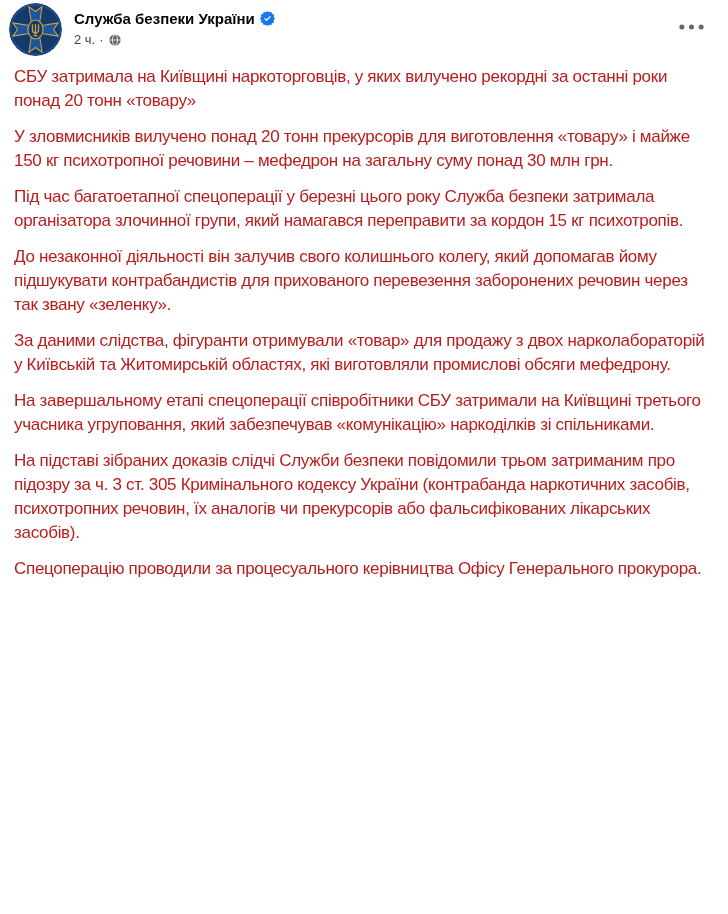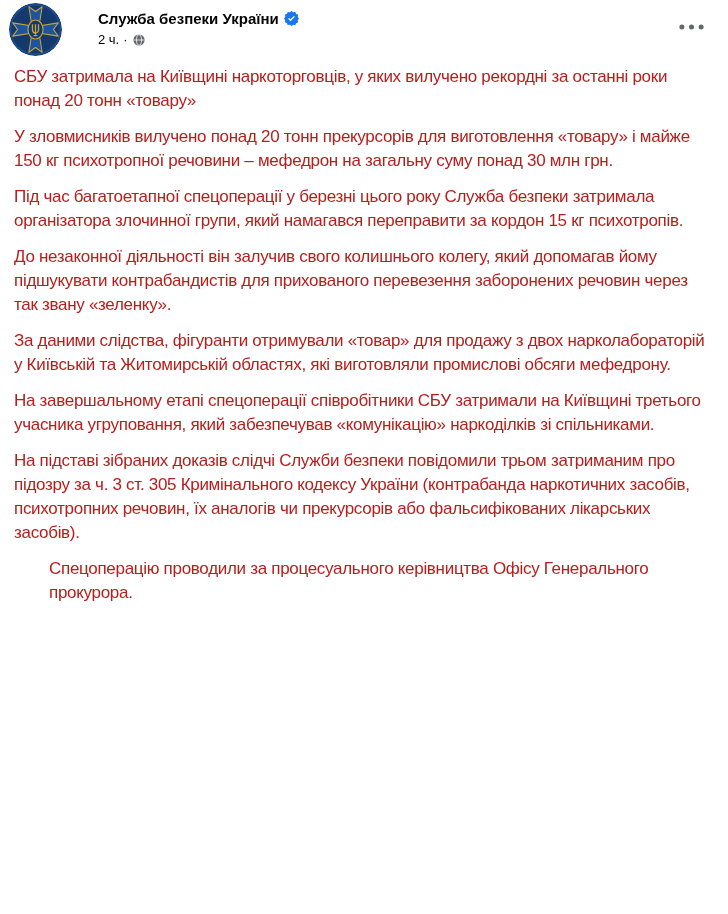--- a/index.html
+++ b/index.html
@@ -16,21 +16,20 @@
     width: 728px;
     background: #ffffff;
     position: relative;
   }
   
   .header {
     display: flex;
     align-items: flex-start;
     padding: 3px 16px 6px 9px;
     position: relative;
-    gap: 24px;
   }
   .avatar {
     width: 53px;
     height: 53px;
     border-radius: 50%;
     overflow: hidden;
     flex: none;
     cursor: pointer;
   }
   .avatar svg { display: block; }
@@ -57,21 +56,21 @@
     height: 15px;
     display: inline-flex;
     flex: none;
   }
   .meta-row {
     display: flex;
     align-items: center;
     gap: 4px;
     margin-top: 4px;
     font-size: 13px;
-    color: #000000;
+    color: #404040;
     line-height: 16px;
   }
   .meta-timestamp { cursor: pointer; }
   .globe {
     width: 12px;
     height: 12px;
     display: inline-flex;
     margin-left: 1px;
   }
   .more-btn {
@@ -92,21 +91,21 @@
   }
   .content p {
     margin: 0 0 12px 0;
     font-size: 17px;
     line-height: 24px;
     letter-spacing: -0.3px;
     color: #b91c1c;
     white-space: pre-wrap;
     word-wrap: break-word;
   }
-  .content p:last-child { margin-bottom: 0; margin-left: 35px; }
+  .content p:last-child { margin-bottom: 0; }
 </style>
 </head>
 <body>
 
 <div class="post">
 
   <div class="header">
 
     <div class="avatar">
       <svg viewBox="0 0 56 56" width="53" height="53">

